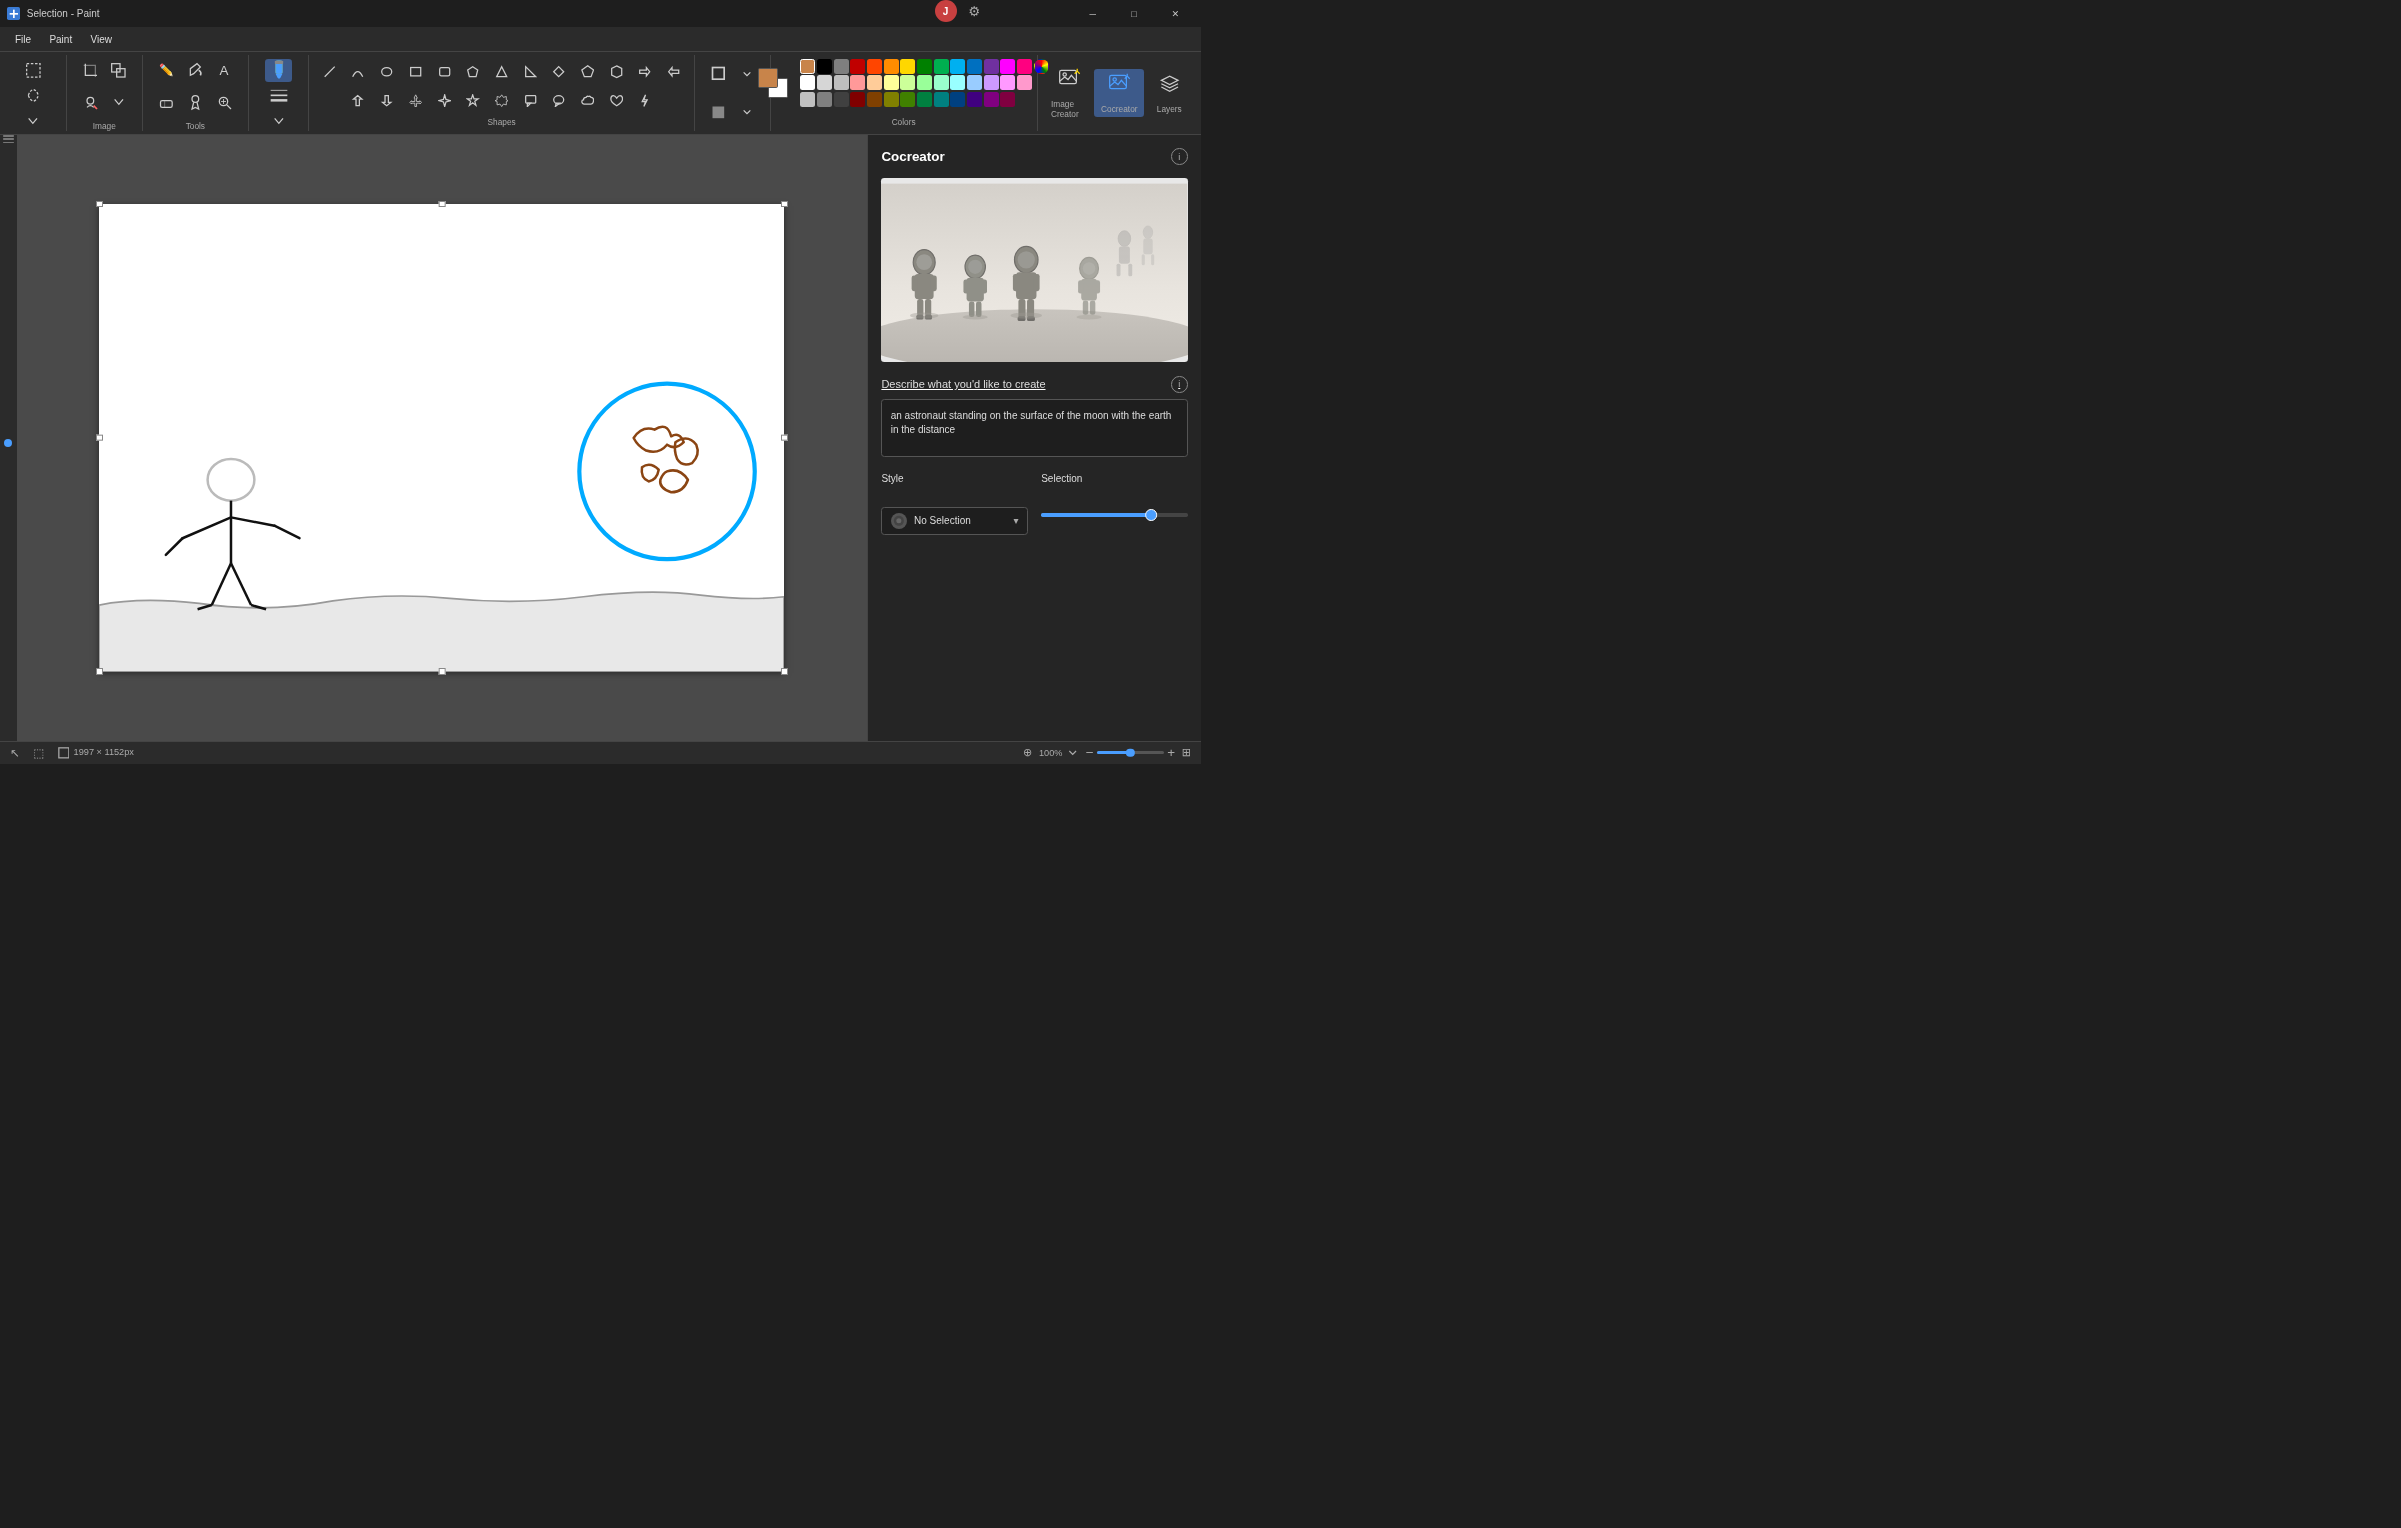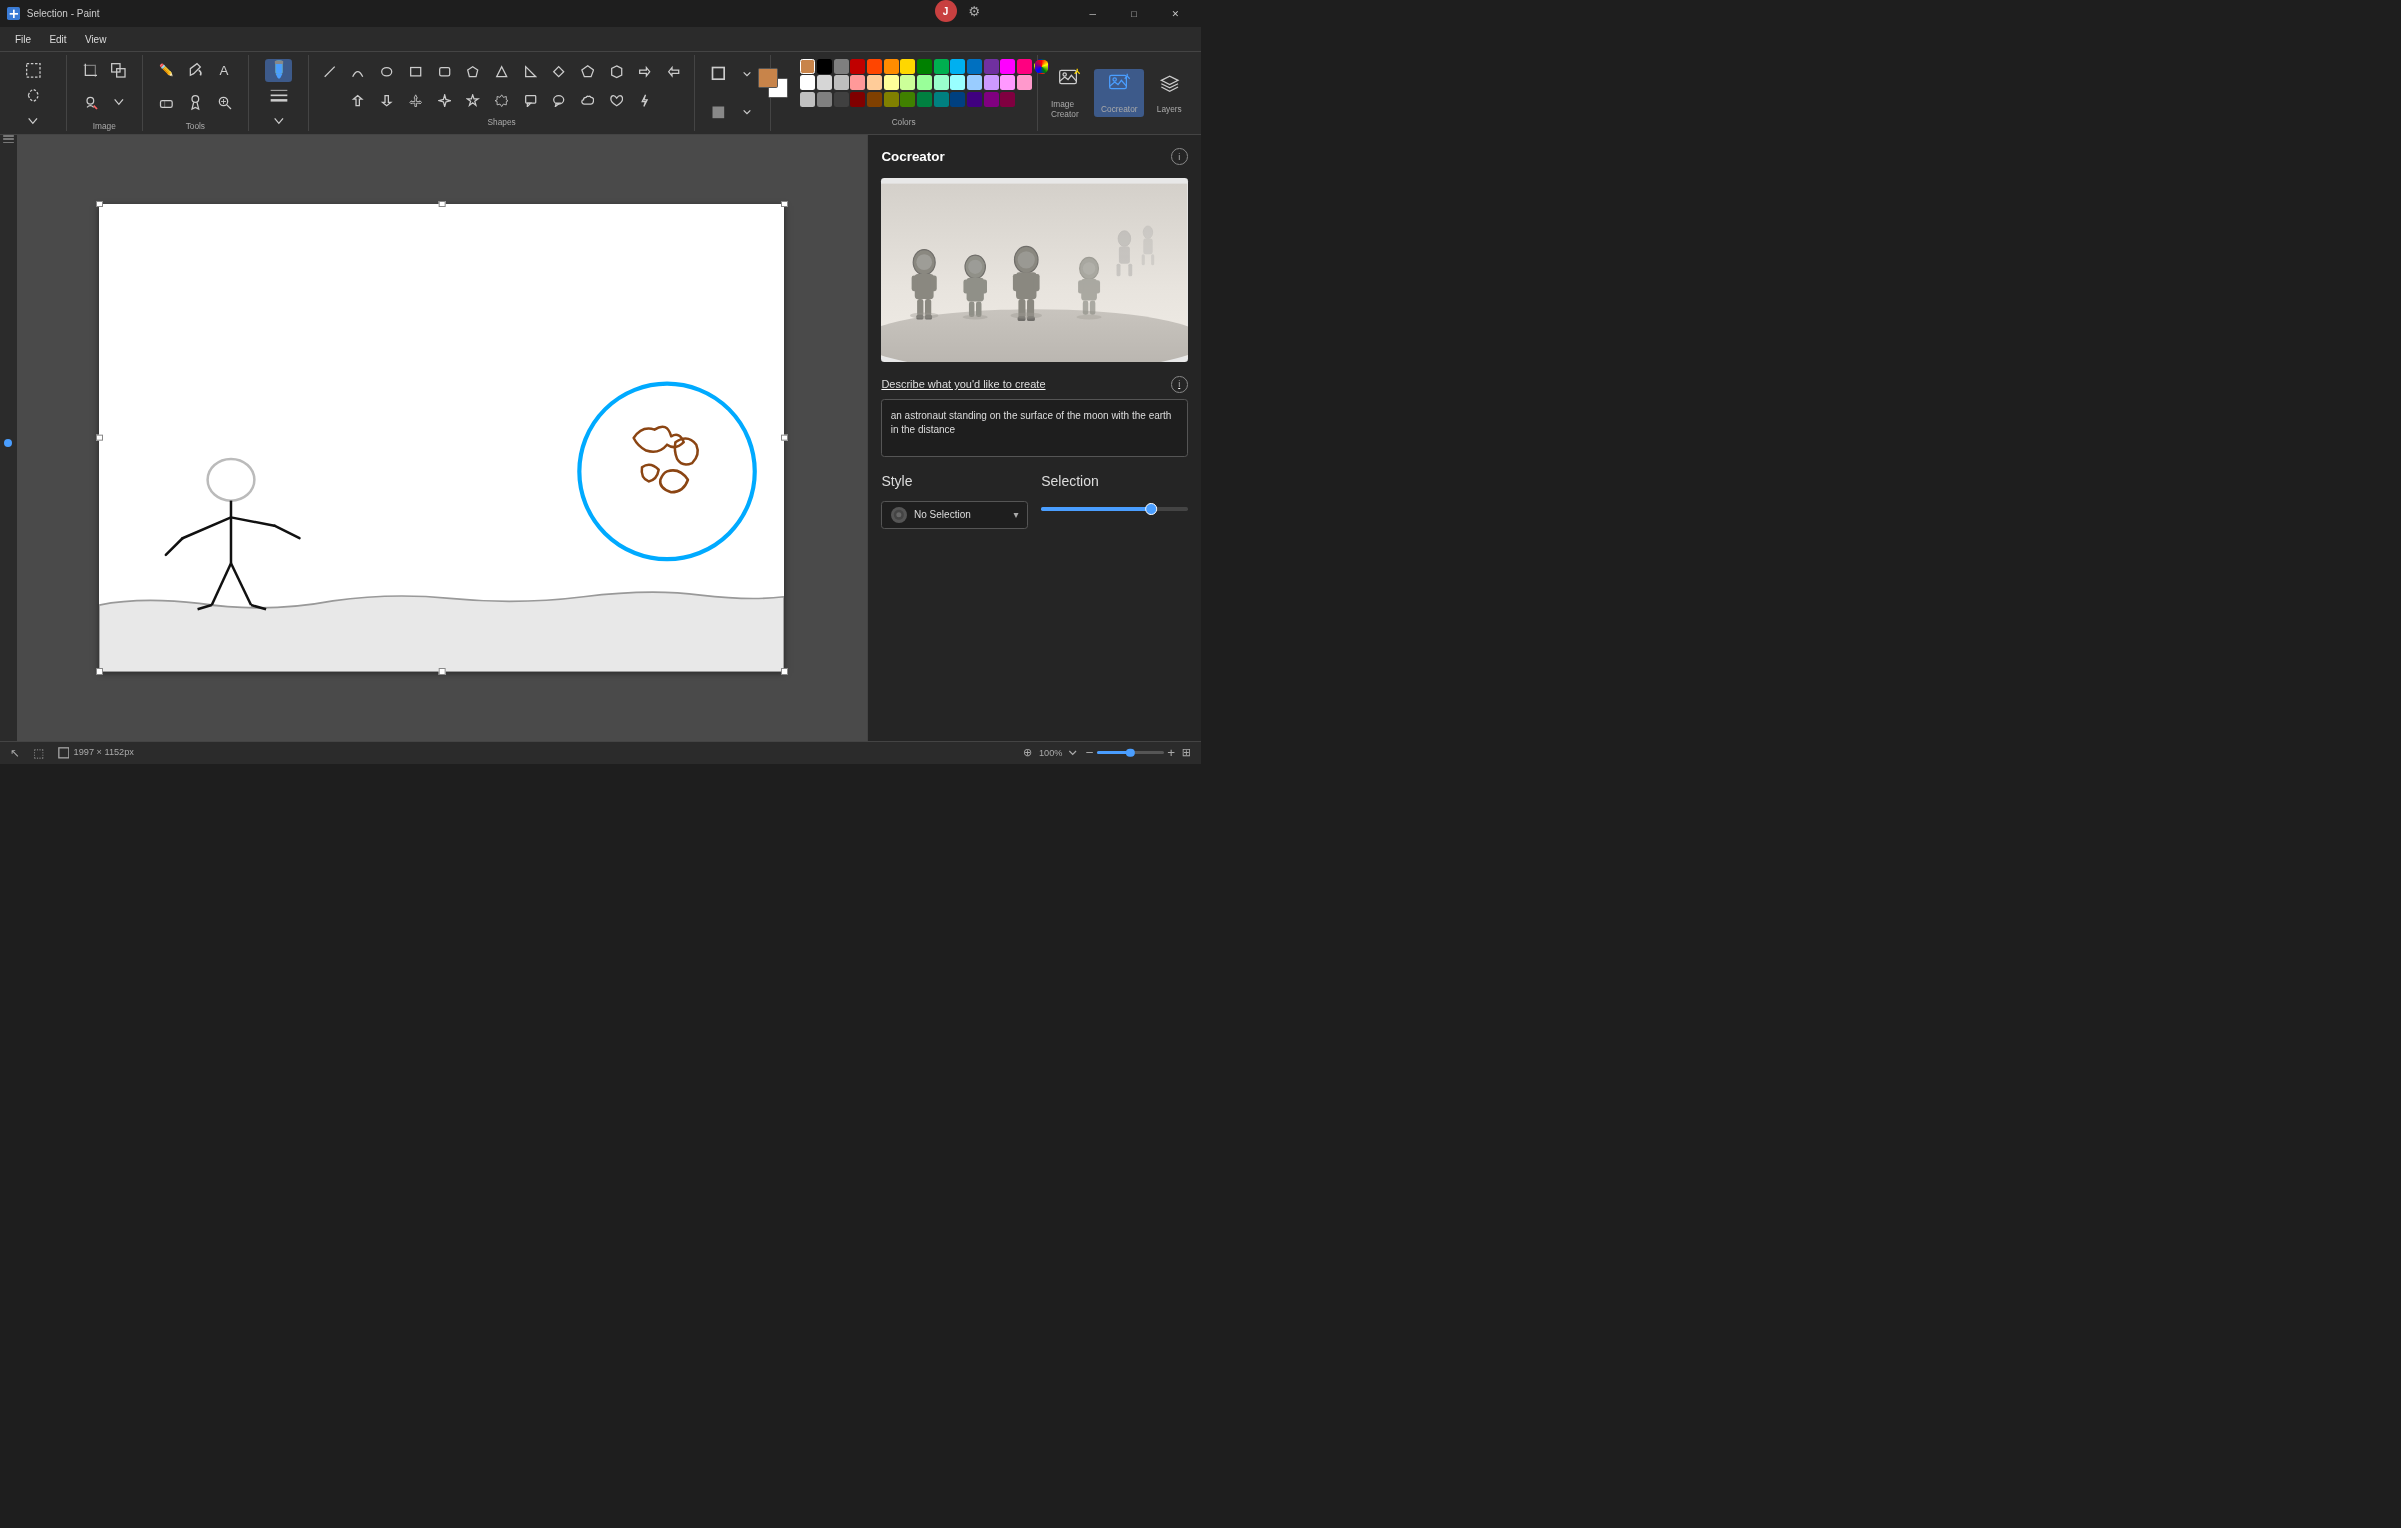--- a/index.html
+++ b/index.html
@@ -291,23 +291,23 @@
       gap: 13.4px;
       align-items: flex-start;
     }
     .style-section {
       flex: 1;
     }
     .creativity-section {
       flex: 1;
     }
     .section-label {
-      font-size: 14px;
+      font-size: 10px;
       color: #ddd;
-      margin-bottom: 12px;
+      margin-bottom: 23px;
     }
     .style-dropdown {
       display: flex;
       align-items: center;
       background: #1e1e1e;
       border: 0.8px solid #555;
       border-radius: 3.3px;
       padding: 5px 8.3px;
       cursor: pointer;
       gap: 6.7px;
@@ -429,21 +429,21 @@
   </div>
   <div class="window-controls" style="margin-left:auto;">
     <div class="win-btn">─</div>
     <div class="win-btn">□</div>
     <div class="win-btn close">✕</div>
   </div>
 </div>
 
 <div id="menu-bar">
   <div class="menu-item">File</div>
-  <div class="menu-item">Edit</div>
+  <div class="menu-item">Paint</div>
   <div class="menu-item">View</div>
 </div>
 
 <div id="ribbon">
 
   <div class="selection-section">
     <div class="selection-tools ribbon-tools">
       <div class="tool-btn" title="Rectangular selection">
         <svg width="16.7" height="16.7" viewBox="0 0 20 20">
             <rect x="2" y="2" width="16" height="16" fill="none" stroke="#ccc" stroke-width="1.5" stroke-dasharray="3,2"></rect>

